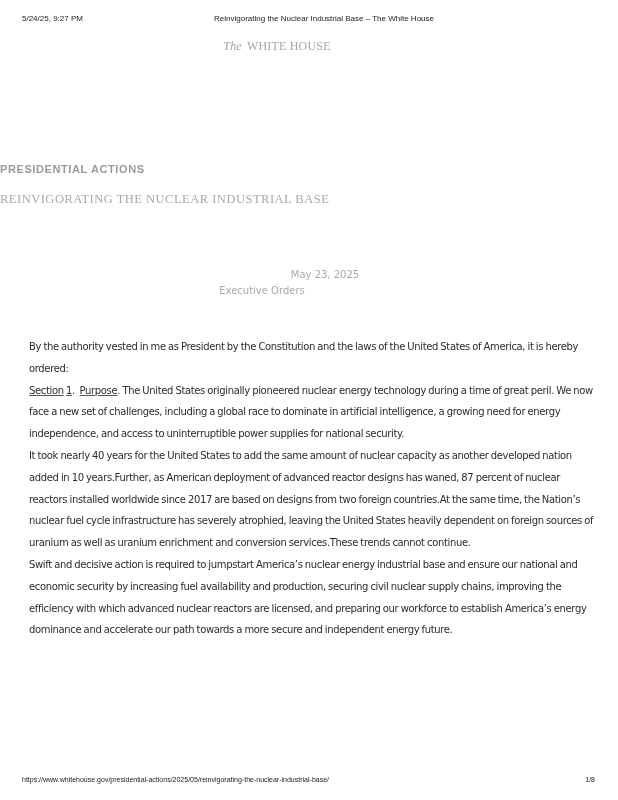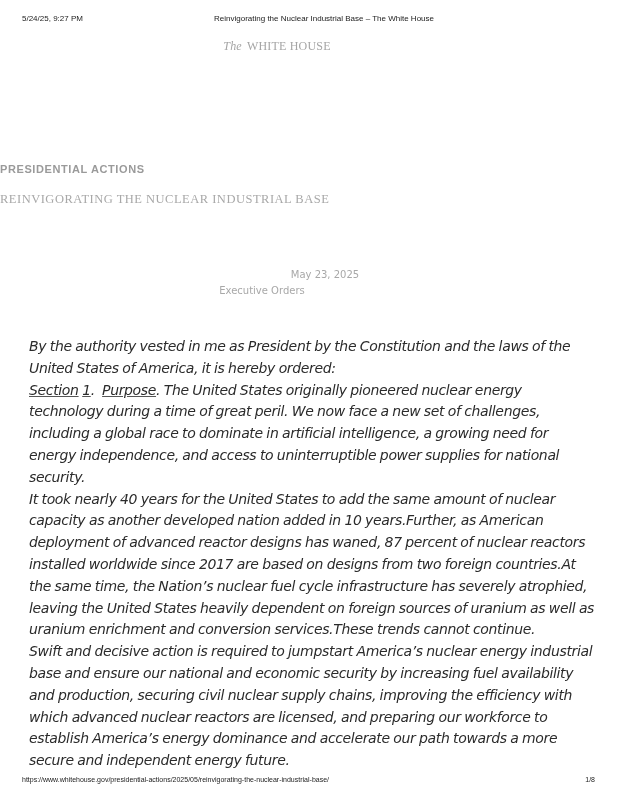--- a/index.html
+++ b/index.html
@@ -93,26 +93,25 @@
     font-family: "DejaVu Sans", sans-serif;
     font-size: 10px;
     color: #a8a8a8;
   }
   .body-text {
     position: absolute;
     top: 336px;
     left: 29px;
     width: 568px;
     font-family: "DejaVu Sans", sans-serif;
-    font-size: 14px;
+    font-size: 10px;
     line-height: 21.8px;
     color: #2b2b2b;
     letter-spacing: -0.35px;
     word-spacing: -0.5px;
-    font-style: italic;
   }
   .body-text p {
     margin: 0;
   }
   .u {
     text-decoration: underline;
     text-decoration-color: #555;
     margin-top: 16px;
   }
   .print-footer {

